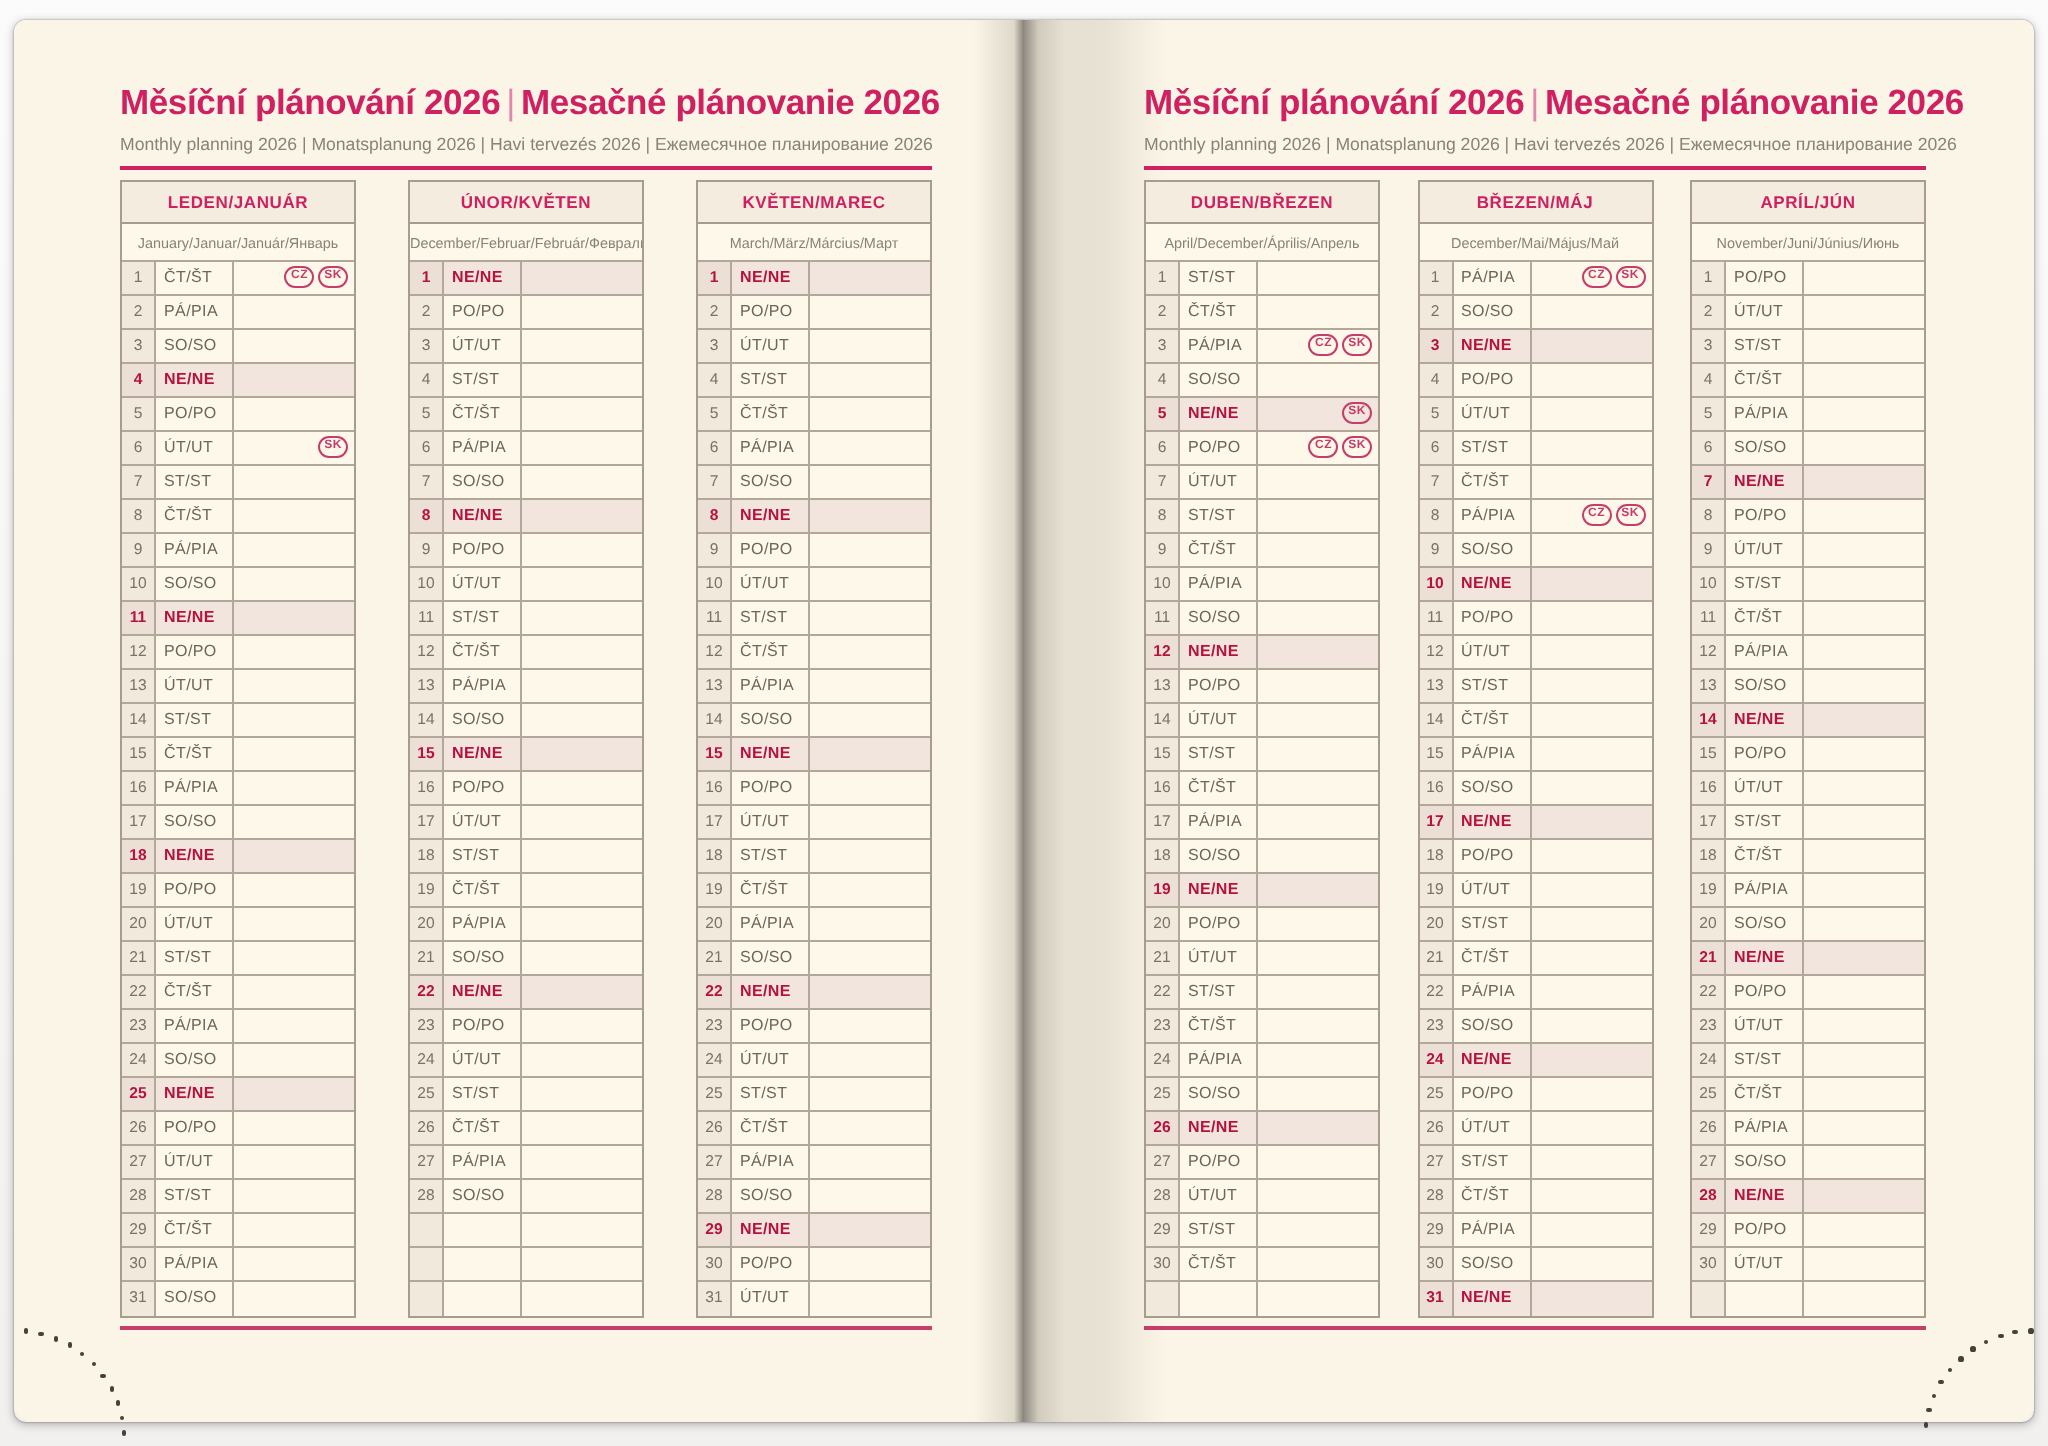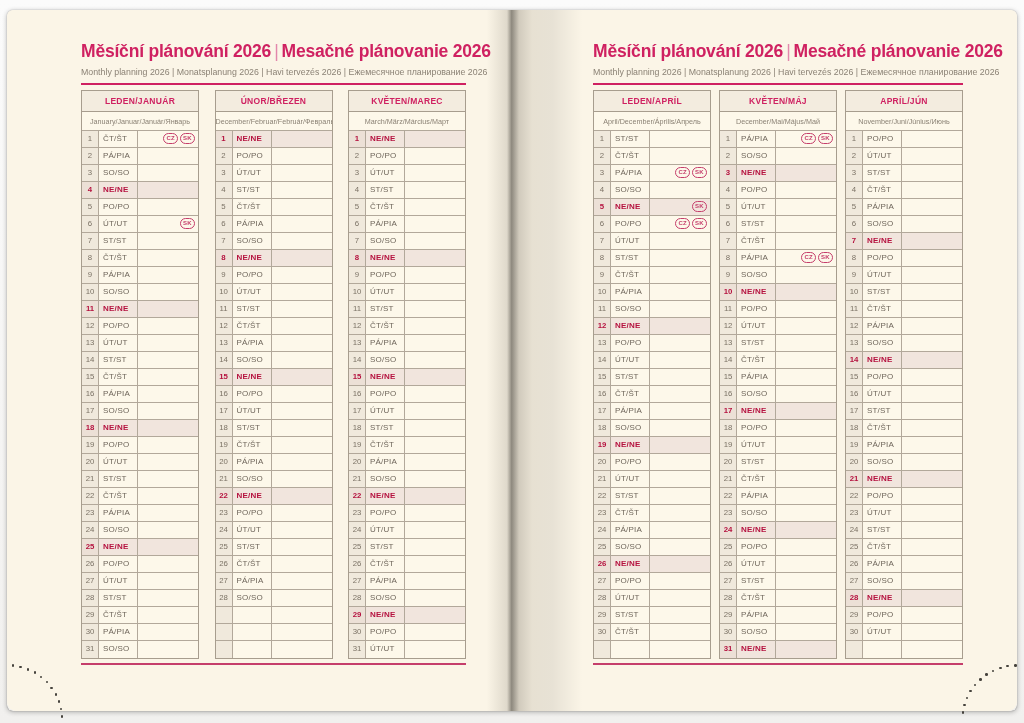--- a/index.html
+++ b/index.html
@@ -18,21 +18,21 @@
   *{margin:0;padding:0;box-sizing:border-box;}
   body{font-family:"Liberation Sans","DejaVu Sans",sans-serif;background:#f6f5f3;}
   .scene{position:relative;width:1024px;height:723px;background:linear-gradient(#fbfbfb,#f1f0ee);overflow:hidden;}
   .book{position:absolute;left:7px;right:7px;top:10px;bottom:12px;display:flex;
         border-radius:6px;box-shadow:0 1px 5px rgba(0,0,0,.3),0 0 1px rgba(0,0,0,.45);}
   .page{width:50%;height:100%;position:relative;}
   .page.left{border-radius:6px 0 0 9px;
     background:linear-gradient(to right,rgba(0,0,0,0) 95%,rgba(96,90,78,.18) 99%,rgba(58,54,46,.6) 100%),var(--page);}
   .page.right{border-radius:0 6px 9px 0;
     background:linear-gradient(to right,rgba(58,54,46,.55) 0,rgba(120,113,100,.32) 1.4%,rgba(150,142,126,.2) 4%,rgba(0,0,0,.08) 8%,rgba(0,0,0,0) 14%),var(--page);}
-  .page-inner{position:relative;height:100%;padding:31px 46px 0 53px;margin-left:21px;}
+  .page-inner{position:relative;height:100%;padding:31px 46px 0 53px;}
   .page.right .page-inner{padding:31px 54px 0 60px;}
 
   .title{text-align:center;font-size:17.5px;font-weight:bold;color:var(--accent);letter-spacing:-.2px;white-space:nowrap;}
   .title .sep{color:#e287ab;font-weight:normal;padding:0 3px;}
   .subtitle{text-align:center;font-size:8.8px;color:var(--gray);margin-top:5px;white-space:nowrap;}
   .head-rule{height:2px;background:var(--accent);margin-top:6px;}
 
   .months-wrap{display:flex;justify-content:space-between;margin-top:5px;}
   .month{width:118px;border:1px solid var(--outer);background:var(--cell);}
   .m-head{height:21px;line-height:21px;text-align:center;background:var(--headbg);color:var(--accent);
@@ -220,21 +220,21 @@
                   <span class="c note"></span>
                 </div>
                 <div class="r">
                   <span class="c num">31</span>
                   <span class="c wd">SO/SO</span>
                   <span class="c note"></span>
                 </div>
               </div>
           </section>
           <section class="month">
-            <div class="m-head">ÚNOR/BŘEZEN</div>
+            <div class="m-head">ÚNOR/KVĚTEN</div>
             <div class="m-sub">December/Februar/Február/Февраль</div>
             <div class="rows">
                 <div class="r sun">
                   <span class="c num">1</span>
                   <span class="c wd">NE/NE</span>
                   <span class="c note"></span>
                 </div>
                 <div class="r">
                   <span class="c num">2</span>
                   <span class="c wd">PO/PO</span>
@@ -553,21 +553,21 @@
       </div>
     </div>
 
     <div class="page right">
       <div class="page-inner">
         <h1 class="title"><span>Měsíční plánování 2026</span><span class="sep">|</span><span>Mesačné plánovanie 2026</span></h1>
         <p class="subtitle">Monthly planning 2026 | Monatsplanung 2026 | Havi tervezés 2026 | Ежемесячное планирование 2026</p>
         <div class="head-rule"></div>
         <div class="months-wrap">
           <section class="month">
-            <div class="m-head">LEDEN/APRÍL</div>
+            <div class="m-head">DUBEN/BŘEZEN</div>
             <div class="m-sub">April/December/Április/Апрель</div>
             <div class="rows">
                 <div class="r">
                   <span class="c num">1</span>
                   <span class="c wd">ST/ST</span>
                   <span class="c note"></span>
                 </div>
                 <div class="r">
                   <span class="c num">2</span>
                   <span class="c wd">ČT/ŠT</span>
@@ -714,21 +714,21 @@
                   <span class="c note"></span>
                 </div>
                 <div class="r blank">
                   <span class="c num"></span>
                   <span class="c wd"></span>
                   <span class="c note"></span>
                 </div>
               </div>
           </section>
           <section class="month">
-            <div class="m-head">KVĚTEN/MÁJ</div>
+            <div class="m-head">BŘEZEN/MÁJ</div>
             <div class="m-sub">December/Mai/Május/Май</div>
             <div class="rows">
                 <div class="r">
                   <span class="c num">1</span>
                   <span class="c wd">PÁ/PIA</span>
                   <span class="c note"><span class="badge">CZ</span><span class="badge">SK</span></span>
                 </div>
                 <div class="r">
                   <span class="c num">2</span>
                   <span class="c wd">SO/SO</span>

